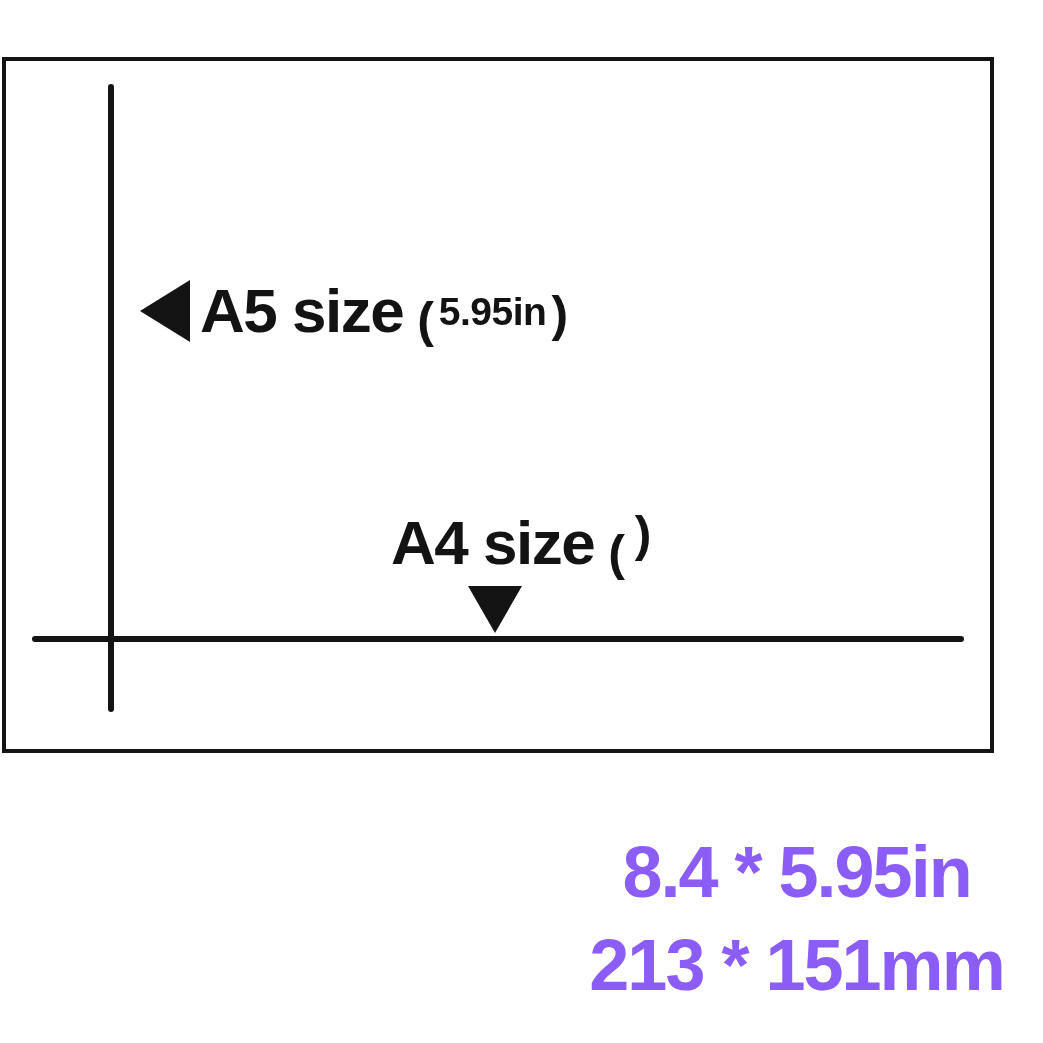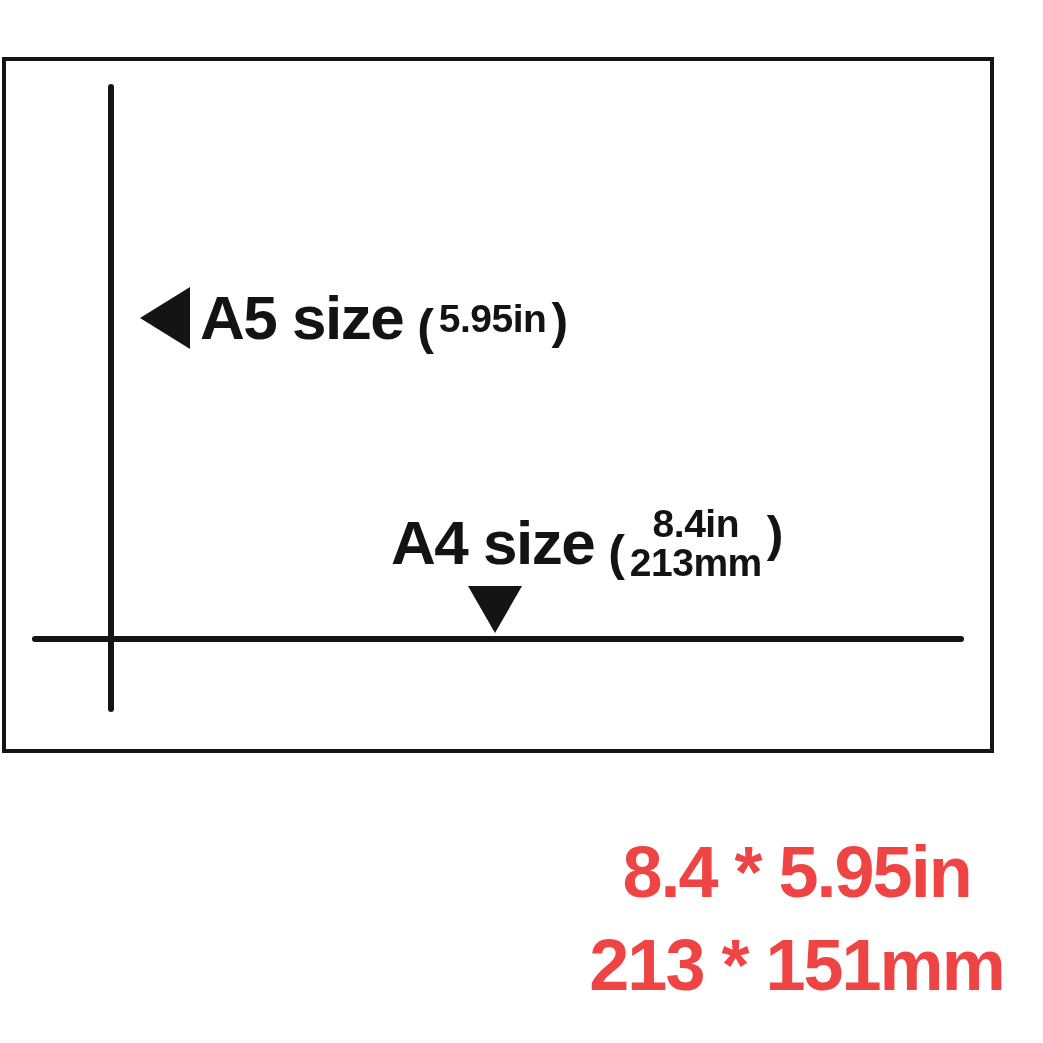--- a/index.html
+++ b/index.html
@@ -37,21 +37,21 @@
     border-radius: 3px;
   }
   
   .label-row {
     position: absolute;
     display: flex;
     align-items: center;
     height: 72px;
     white-space: nowrap;
   }
-  .a5-row { left: 140px; top: 282px; }
+  .a5-row { left: 140px; top: 275px; }
   .a4-row { left: 383px; top: 507px; margin-left: 8px; }
   .label-main {
     font-size: 62px;
     font-weight: 700;
     letter-spacing: -1.5px;
     line-height: 1;
   }
   .a5-row .label-main { margin-left: 10px; }
   .tri-left {
     width: 0; height: 0;
@@ -88,21 +88,21 @@
   
   .footer {
     position: absolute;
     left: 550px; top: 826px;
     width: 493px;
     text-align: center;
     font-size: 72px;
     font-weight: 700;
     letter-spacing: -2px;
     line-height: 93px;
-    color: #ef4444;
+    color: #8b5cf6;
   }
 </style>
 </head>
 <body>
 
 <div class="canvas">
 
   <div class="frame"></div>
 
   <div class="v-line"></div>
@@ -114,24 +114,20 @@
     <span class="paren paren-open">(</span>
     <span class="stack">
       <span>5.95in</span>
     </span>
     <span class="paren paren-close">)</span>
   </div>
 
   <div class="label-row a4-row">
     <span class="label-main">A4 size</span>
     <span class="paren paren-open">(</span>
-    <span class="stack">
-      <span>8.4in</span>
-      <span>213mm</span>
-    </span>
     <span class="paren paren-close">)</span>
   </div>
 
   <span class="tri-down"></span>
 
   <div class="footer">
     <div>8.4 * 5.95in</div>
     <div>213 * 151mm</div>
   </div>
 

